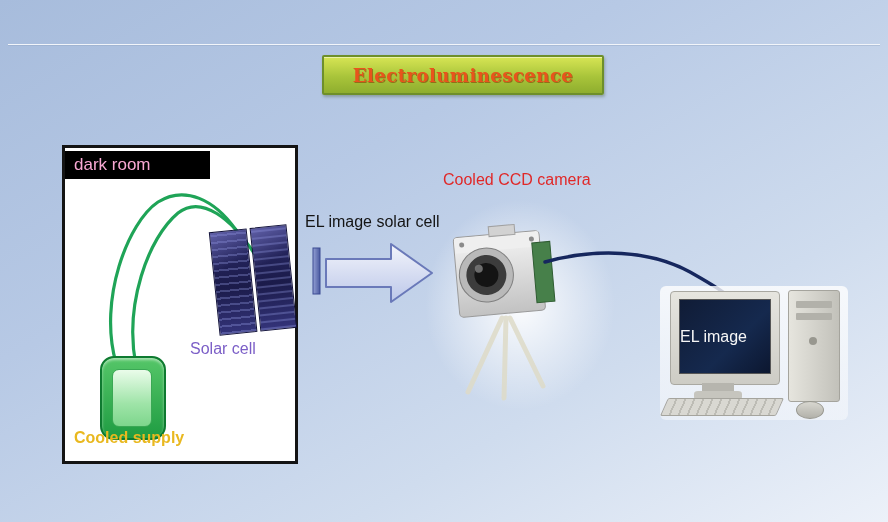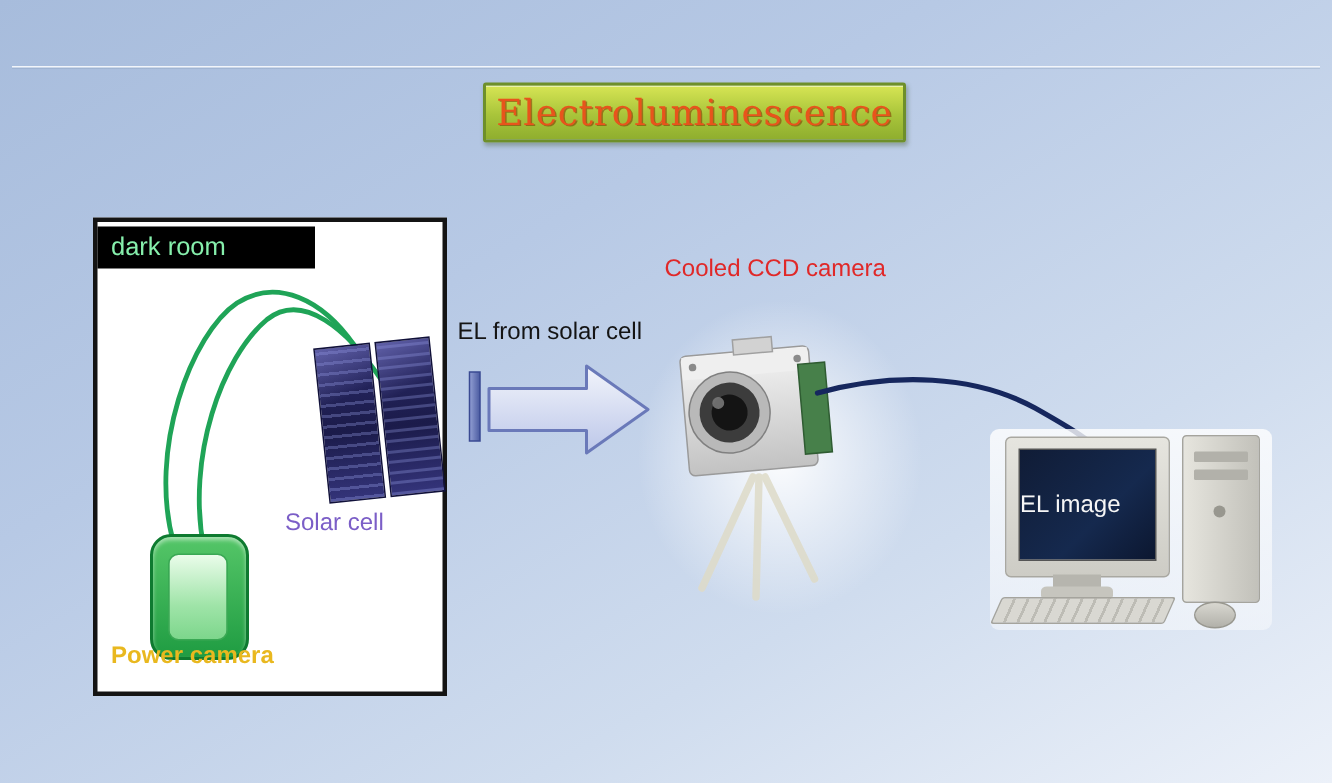--- a/index.html
+++ b/index.html
@@ -7,26 +7,26 @@
     position:relative;width:888px;height:522px;overflow:hidden;
     background:linear-gradient(150deg,#a7bcdc 0%,#b7c9e5 35%,#cfdcee 70%,#ecf1f9 100%);
     font-family:"Liberation Sans",sans-serif;
   }
   .top-line{position:absolute;left:8px;right:8px;top:44px;height:1px;background:#f2f5fa;
     box-shadow:0 1px 0 rgba(140,160,190,.35);}
   .banner{position:absolute;left:322px;top:55px;width:278px;height:36px;border:2px solid #6e8f2a;
     border-radius:2px;background:linear-gradient(#d7e554,#a8c43a 55%,#8fae2e);
     box-shadow:inset 0 1px 0 rgba(255,255,255,.5),1px 2px 3px rgba(60,80,40,.35);
     display:flex;align-items:center;justify-content:center;}
-  .banner-text{font-family:"DejaVu Serif",serif;font-weight:normal;font-size:24px;color:#e8541c;
+  .banner-text{font-family:"DejaVu Serif",serif;font-weight:bold;font-size:18px;color:#e8541c;
     text-shadow:1px 1px 0 rgba(130,50,0,.55);letter-spacing:.5px;}
   .darkroom{position:absolute;left:62px;top:145px;width:230px;height:313px;background:#fff;
     border:3px solid #141414;}
   .darkroom-label{position:absolute;left:0;top:3px;width:145px;height:28px;background:#000;
-    color:#86efac;font-size:17px;line-height:28px;padding-left:9px;box-sizing:border-box;}
+    color:#f9a8d4;font-size:17px;line-height:28px;padding-left:9px;box-sizing:border-box;}
   .overlay{position:absolute;left:0;top:0;width:888px;height:522px;pointer-events:none;}
   .camera-glow{position:absolute;left:425px;top:200px;width:190px;height:210px;
     background:radial-gradient(closest-side,rgba(255,255,255,.95),rgba(255,255,255,0));}
   .solar-cell{position:absolute;left:214px;top:228px;width:78px;height:104px;
     transform:rotate(-6deg);display:flex;gap:3px;}
   .solar-panel{flex:1;border:1px solid #11113a;
     background:
       linear-gradient(160deg,rgba(140,140,220,.55) 0%,rgba(20,20,70,0) 35%),
       repeating-linear-gradient(0deg,rgba(170,180,255,.28) 0 2px,rgba(0,0,0,0) 2px 7px),
       linear-gradient(#2a2a68,#1b1b4a 55%,#34347a);}
@@ -128,23 +128,23 @@
 
   <div class="solar-cell">
     <div class="solar-panel"></div>
     <div class="solar-panel"></div>
   </div>
   <div class="solar-label">Solar cell</div>
 
   <div class="power-supply">
     <div class="power-screen"></div>
   </div>
-  <div class="power-label">Power camera</div>
+  <div class="power-label">Cooled supply</div>
 
-  <div class="el-label">EL from solar cell</div>
+  <div class="el-label">EL image solar cell</div>
   <div class="camera-label">Cooled CCD camera</div>
 
   <div class="photo"></div>
   <div class="monitor">
     <div class="screen">
       <span class="screen-text">EL image</span>
     </div>
   </div>
   <div class="monitor-neck"></div>
   <div class="monitor-base"></div>

